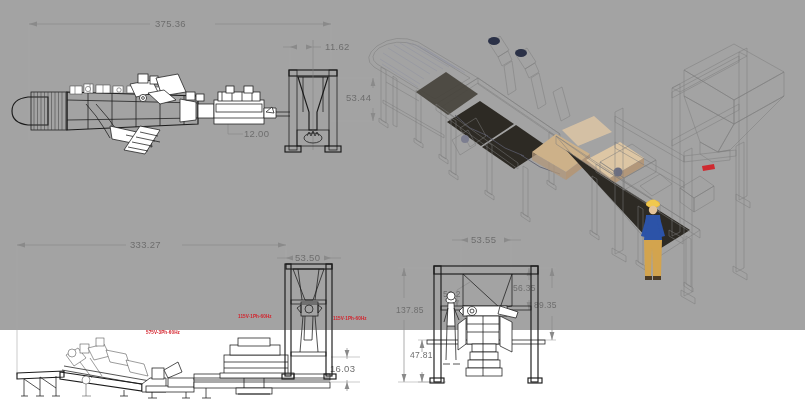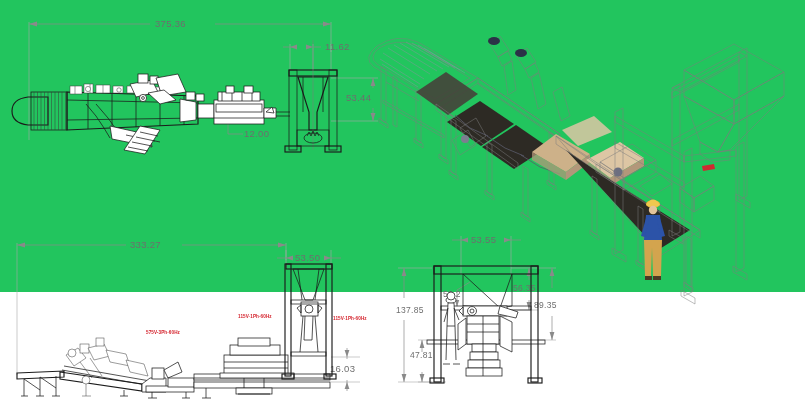--- a/index.html
+++ b/index.html
@@ -1,18 +1,18 @@
 <!DOCTYPE html>
 <html><head>
 <meta charset="utf-8">
 <style>
   html,body{margin:0;padding:0;background:#ffffff;}
   body{width:805px;height:402px;overflow:hidden;
        font-family:"Liberation Sans","DejaVu Sans",sans-serif;}
-  #sheet{position:relative;width:805px;height:292px;background:#22c55e;}
+  #sheet{position:relative;width:805px;height:330px;background:#a3a3a3;}
   #sheet svg{position:absolute;left:0;top:0;}
   .dimtext{font-family:"Liberation Sans","DejaVu Sans",sans-serif;
            font-size:9.5px;fill:#6e6e6e;letter-spacing:.3px;}
   .dimtext-sm{font-size:8.5px;}
   .redtext{font-family:"Liberation Sans","DejaVu Sans",sans-serif;
            font-size:4.6px;fill:#d4202a;font-weight:bold;letter-spacing:.1px;}
   .dimline{stroke:#8a8a8a;stroke-width:.7;fill:none;}
   .extline{stroke:#a8a8a8;stroke-width:.6;fill:none;}
   .arrow{fill:#8a8a8a;}
   .ln{stroke:#1b1b1b;fill:none;stroke-width:.75;}

